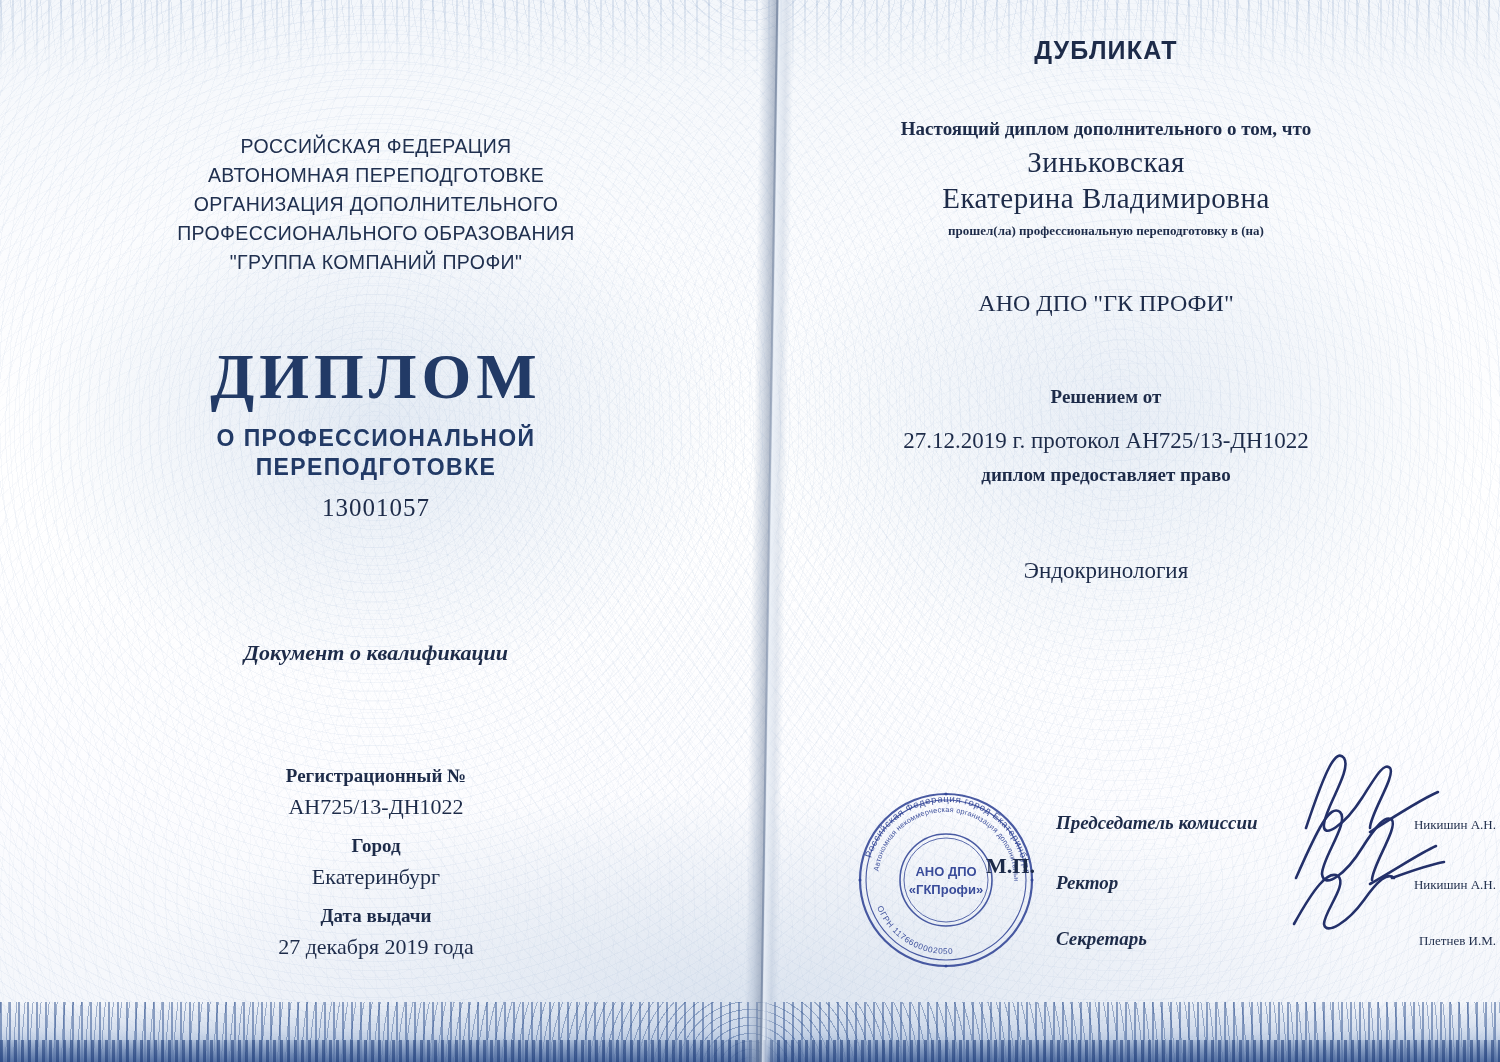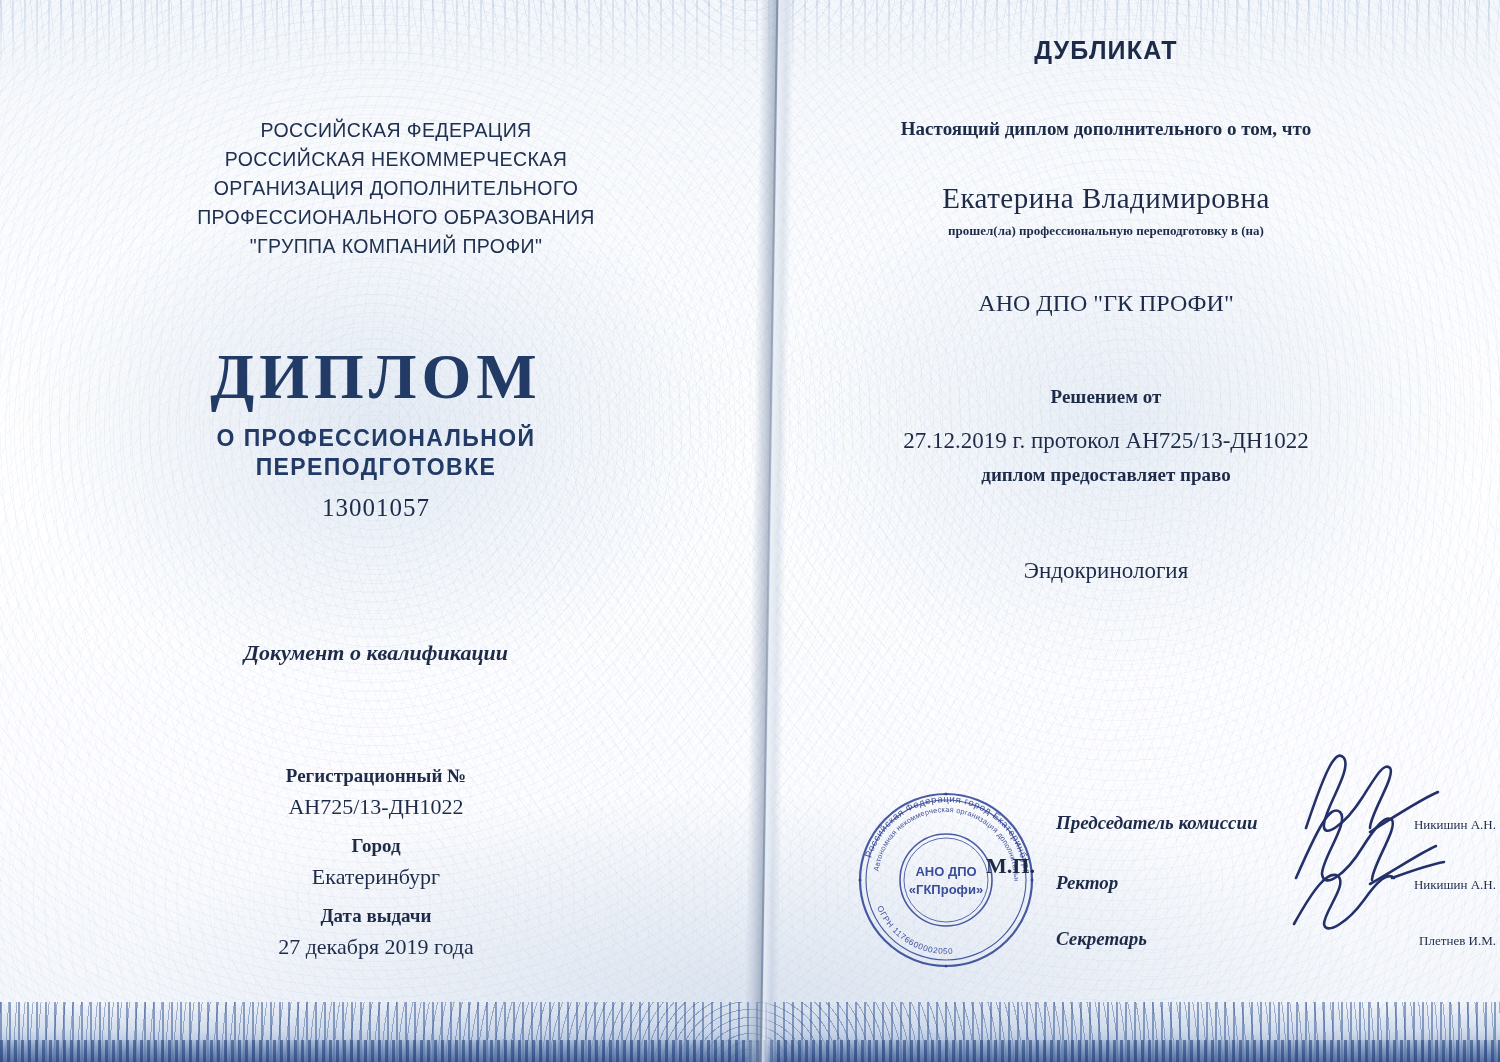--- a/index.html
+++ b/index.html
@@ -110,30 +110,29 @@
   }
   .right-panel {
     position: absolute;
     left: 786px; top: 0;
     width: 714px; height: 1062px;
   }
 
   
   .org {
     position: absolute;
-    top: 116px;
+    top: 132px;
     left: 0;
     width: 752px;
     text-align: center;
     font-family: "Liberation Sans", sans-serif;
     font-size: 19.5px;
     letter-spacing: 0.4px;
     line-height: 29px;
     color: #20304f;
-    padding-left: 20px;
   }
   .org div { white-space: nowrap; }
 
   .diploma-title {
     position: absolute;
     top: 340px;
     left: 0;
     width: 752px;
     text-align: center;
     font-family: "Liberation Serif", serif;
@@ -303,21 +302,21 @@
   <div class="tex-bottom"></div>
   <div class="tex-bottom-dark"></div>
 
   <div class="spine"></div>
   <div class="spine-line"></div>
 
   <div class="left-panel">
 
     <div class="org">
       <div>РОССИЙСКАЯ ФЕДЕРАЦИЯ</div>
-      <div>РОССИЙСКАЯ НЕКОММЕРЧЕСКАЯ</div>
+      <div>АВТОНОМНАЯ ПЕРЕПОДГОТОВКЕ</div>
       <div>ОРГАНИЗАЦИЯ ДОПОЛНИТЕЛЬНОГО</div>
       <div>ПРОФЕССИОНАЛЬНОГО ОБРАЗОВАНИЯ</div>
       <div>"ГРУППА КОМПАНИЙ ПРОФИ"</div>
     </div>
 
     <div class="diploma-title">ДИПЛОМ</div>
 
     <div class="diploma-sub">
       <div>О ПРОФЕССИОНАЛЬНОЙ</div>
       <div>ПЕРЕПОДГОТОВКЕ</div>
@@ -335,20 +334,21 @@
       <div class="lbl">Дата выдачи</div>
       <div class="val">27 декабря 2019 года</div>
     </div>
   </div>
 
   <div class="right-panel">
 
     <div class="duplicate">ДУБЛИКАТ</div>
 
     <div class="r-line attest">Настоящий диплом дополнительного о том, что</div>
+    <div class="r-line name1">Зиньковская</div>
     <div class="r-line name2">Екатерина Владимировна</div>
     <div class="r-line passed">прошел(ла) профессиональную переподготовку в (на)</div>
     <div class="r-line org-short">АНО ДПО "ГК ПРОФИ"</div>
     <div class="r-line decision">Решением от</div>
     <div class="r-line protocol">27.12.2019 г. протокол АН725/13-ДН1022</div>
     <div class="r-line grants">
       <div>диплом предоставляет право</div>
     </div>
     <div class="r-line sphere">Эндокринология</div>
 

